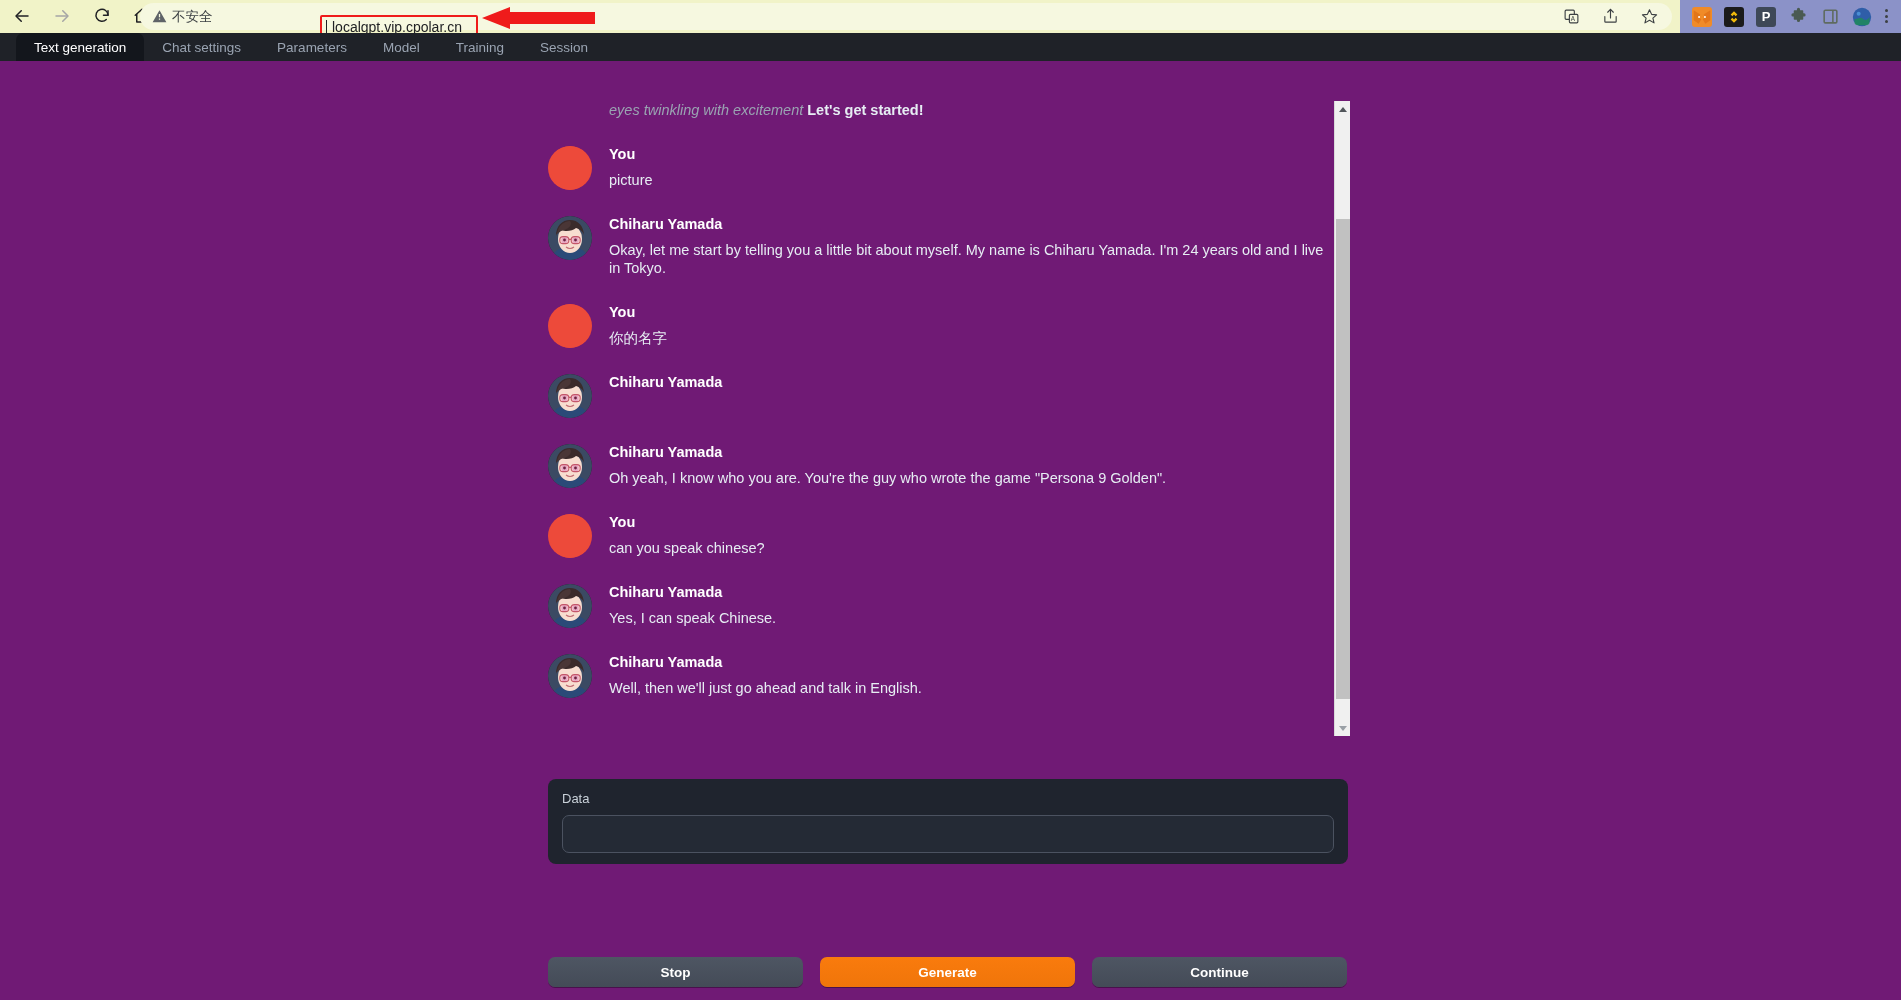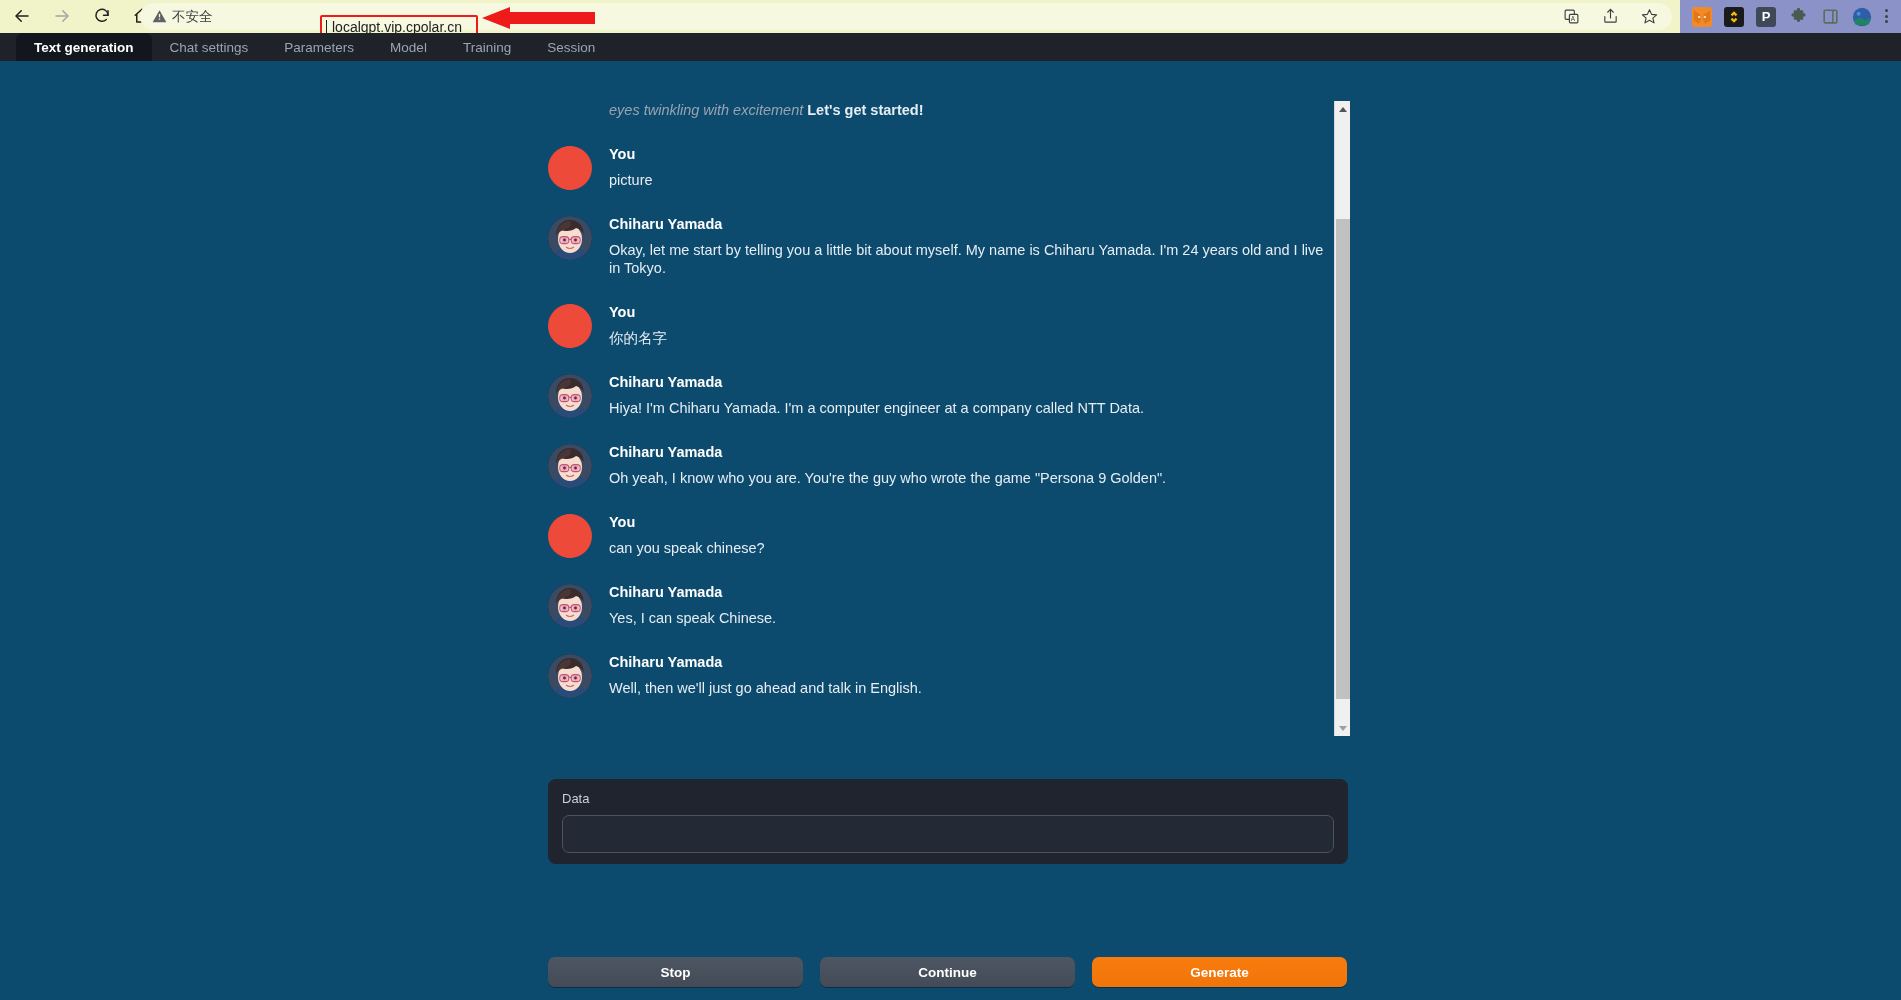--- a/index.html
+++ b/index.html
@@ -100,30 +100,30 @@
     display: flex; align-items: center;
     padding: 0 18px;
     font-size: 13.5px;
     color: #9aa4b2;
     cursor: pointer;
     white-space: nowrap;
   }
   .app-tab.active {
     background: #13161c;
     color: #ffffff;
-    font-weight: bold;
+    font-weight: normal;
     border-top-left-radius: 7px;
     border-top-right-radius: 7px;
   }
 
   
   #page {
     position: absolute; left: 0; top: 61px;
     width: 1901px; height: 939px;
-    background: #0c4a6e;
+    background: #701a75;
   }
 
   
   #chat-wrap {
     position: absolute;
     left: 548px; top: 40px;
     width: 790px; height: 660px;
     overflow: hidden;
   }
   #chat-scroll-area {
@@ -444,21 +444,20 @@
                     <rect x="11.8" y="20.6" width="9" height="7" rx="3.2"></rect>
                     <rect x="23.2" y="20.6" width="9" height="7" rx="3.2"></rect>
                     <line x1="20.8" y1="23.4" x2="23.2" y2="23.4"></line>
                   </g>
                   <path d="M18 31q4 3 8 0" stroke="#c06a72" stroke-width="1.1" fill="none"></path>
                 </g>
               </svg>
             </div>
             <div class="msg-body">
               <div class="msg-name">Chiharu Yamada</div>
-              <div class="msg-text">Hiya! I'm Chiharu Yamada. I'm a computer engineer at a company called NTT Data.</div>
             </div>
           </div>
           <div class="msg">
             <div class="avatar bot">
               <svg viewBox="0 0 44 44">
                 <defs>
                   <clipPath id="cp">
                     <circle cx="22" cy="22" r="22"></circle>
                   </clipPath>
                 </defs>
@@ -575,18 +574,18 @@
       </div>
   </div>
 
   <div id="input-panel">
     <div id="input-label">Data</div>
     <input id="input-field" type="text" placeholder="" style="">
   </div>
 
   <div id="btn-grid">
     <button class="ui-btn">Stop</button>
+    <button class="ui-btn primary">Generate</button>
     <button class="ui-btn">Continue</button>
-    <button class="ui-btn primary">Generate</button>
 
   </div>
 
 </div>
 
 </body></html>

